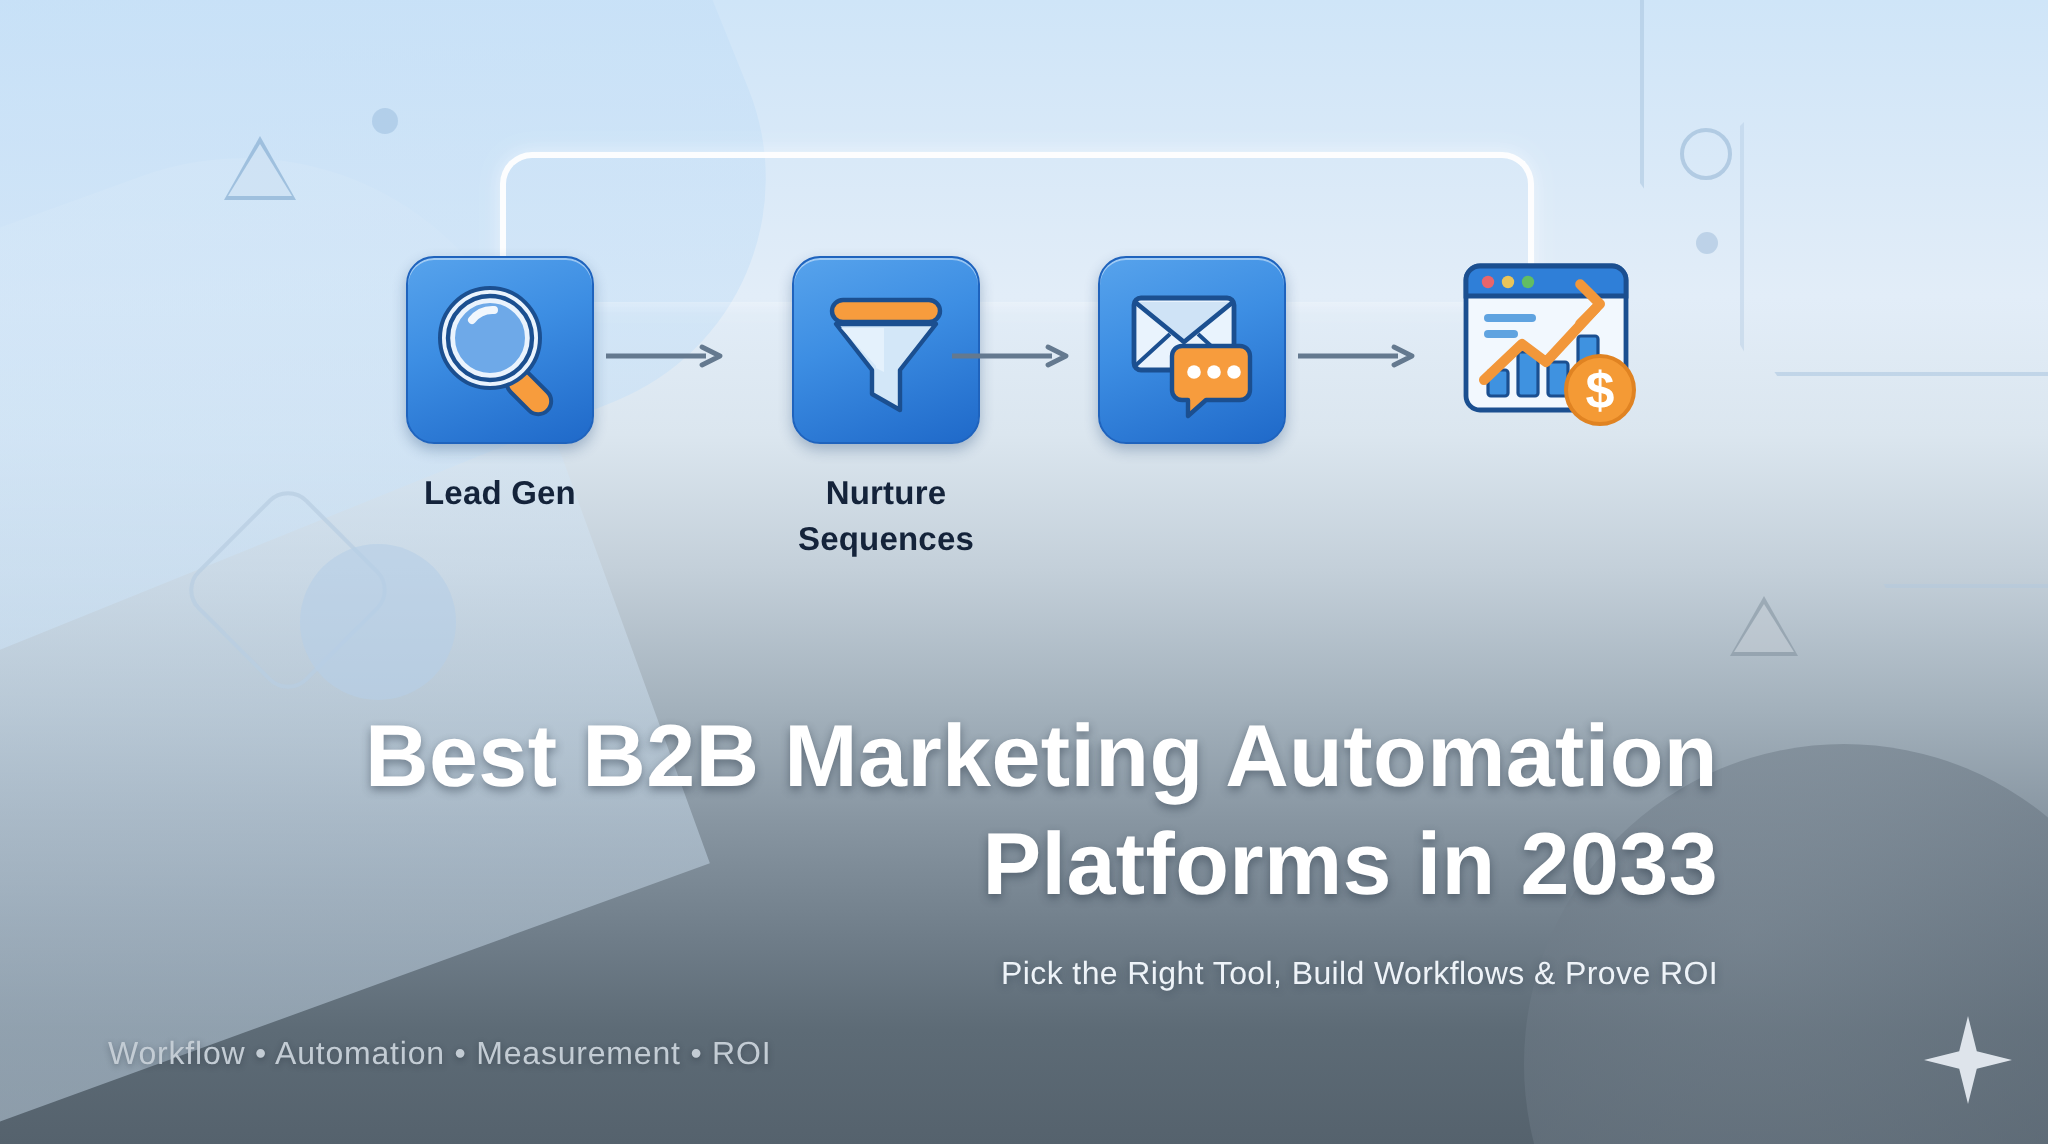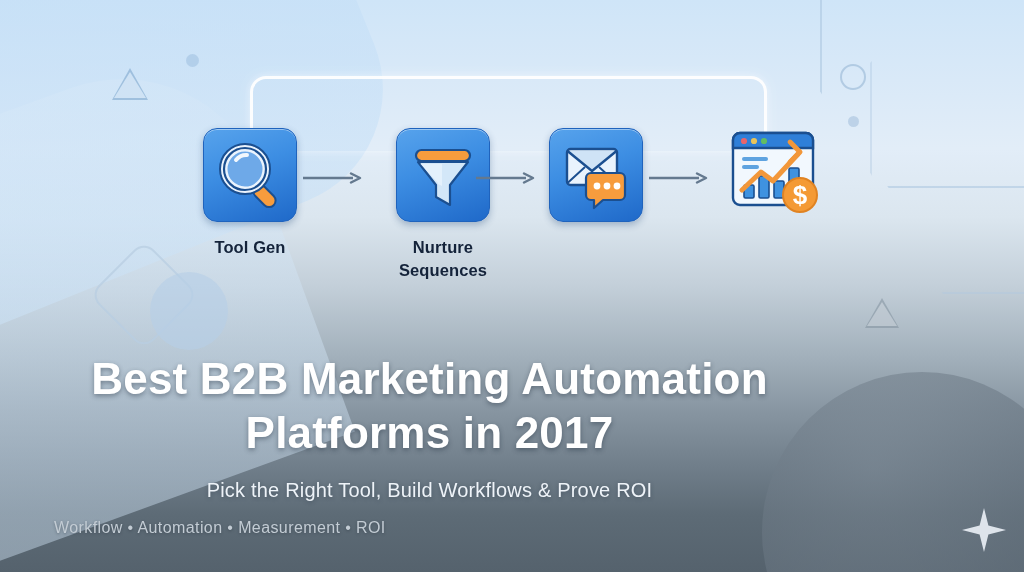--- a/index.html
+++ b/index.html
@@ -147,31 +147,31 @@
   .arrow{
     position:absolute;top:44px;height:12px;
   }
   .arrow svg{display:block;}
   .arr-0{left:303px;width:62px;}
   .arr-1{left:476px;width:62px;}
   .arr-2{left:649px;width:62px;}
 
   
   .headline{
-    position:absolute;left:0;top:352px;width:859px;text-align:center;
+    position:absolute;left:0;top:352px;width:859px;text-align:right;
   }
   .h1{
     font-size:44px;font-weight:bold;color:#ffffff;
     line-height:1.22;letter-spacing:.2px;
     text-shadow:0 2px 5px rgba(30,45,60,.45);
     margin:0;
   }
   .h2{
     margin-top:20px;
-    font-size:20px;font-weight:normal;color:#eef3f8;
+    font-size:16px;font-weight:normal;color:#eef3f8;
     letter-spacing:.2px;
     text-shadow:0 1px 4px rgba(30,45,60,.40);
   }
   .tagline{
     position:absolute;left:54px;top:519px;
     font-size:16px;color:#c3ccd4;letter-spacing:.4px;
     text-shadow:0 1px 3px rgba(25,35,45,.35);
   }
 </style>
 </head>
@@ -202,21 +202,21 @@
         <svg width="92" height="92" viewBox="0 0 92 92">
           <g transform="translate(0,0)">
             <rect x="54" y="54" width="13" height="26" rx="6.5" transform="rotate(-45 60.5 67)" fill="#f79c3d" stroke="#1b4f90" stroke-width="2"></rect>
             <circle cx="41" cy="40" r="21" fill="#6ea9e8" stroke="#eaf3fd" stroke-width="7"></circle>
             <circle cx="41" cy="40" r="21" fill="none" stroke="#1b4f90" stroke-width="2.2"></circle>
             <circle cx="41" cy="40" r="25" fill="none" stroke="#1b4f90" stroke-width="2"></circle>
             <path d="M32 31 a13 13 0 0 1 11 -5" fill="none" stroke="#ffffff" stroke-width="4" stroke-linecap="round" opacity=".9"></path>
           </g>
         </svg>
       </div>
-      <div class="nlabel">Tool Gen</div>
+      <div class="nlabel">Lead Gen</div>
     </div>
 
     <div class="node node-1">
       <div class="tile">
         <svg width="92" height="92" viewBox="0 0 92 92">
           <rect x="19" y="21" width="54" height="11" rx="5.5" fill="#f79c3d" stroke="#1b4f90" stroke-width="2.2"></rect>
           <path d="M21 33 L71 33 L53 56 L53 76 L39 68 L39 56 Z" fill="#d3e7f8" stroke="#1b4f90" stroke-width="2.2" stroke-linejoin="round"></path>
           <path d="M23.5 35 L45 35 L45 57 L41 55 L41 54 Z" fill="#eaf4fd" opacity=".75"></path>
         </svg>
       </div>
@@ -277,20 +277,20 @@
       <svg width="62" height="12" viewBox="0 0 62 12">
         <line x1="0" y1="6" x2="50" y2="6" stroke="#64798f" stroke-width="2.4"></line>
         <path d="M48 1.5 L57 6 L48 10.5" fill="none" stroke="#64798f" stroke-width="2.4" stroke-linecap="round" stroke-linejoin="round"></path>
       </svg>
     </div>
   </div>
 
   <div class="headline">
     <div class="h1">
       <div>Best B2B Marketing Automation</div>
-      <div>Platforms in 2017</div>
+      <div>Platforms in 2033</div>
     </div>
     <div class="h2">Pick the Right Tool, Build Workflows &amp; Prove ROI</div>
   </div>
 
   <div class="tagline">Workflow • Automation • Measurement • ROI</div>
 
 </div>
 
 </body></html>

